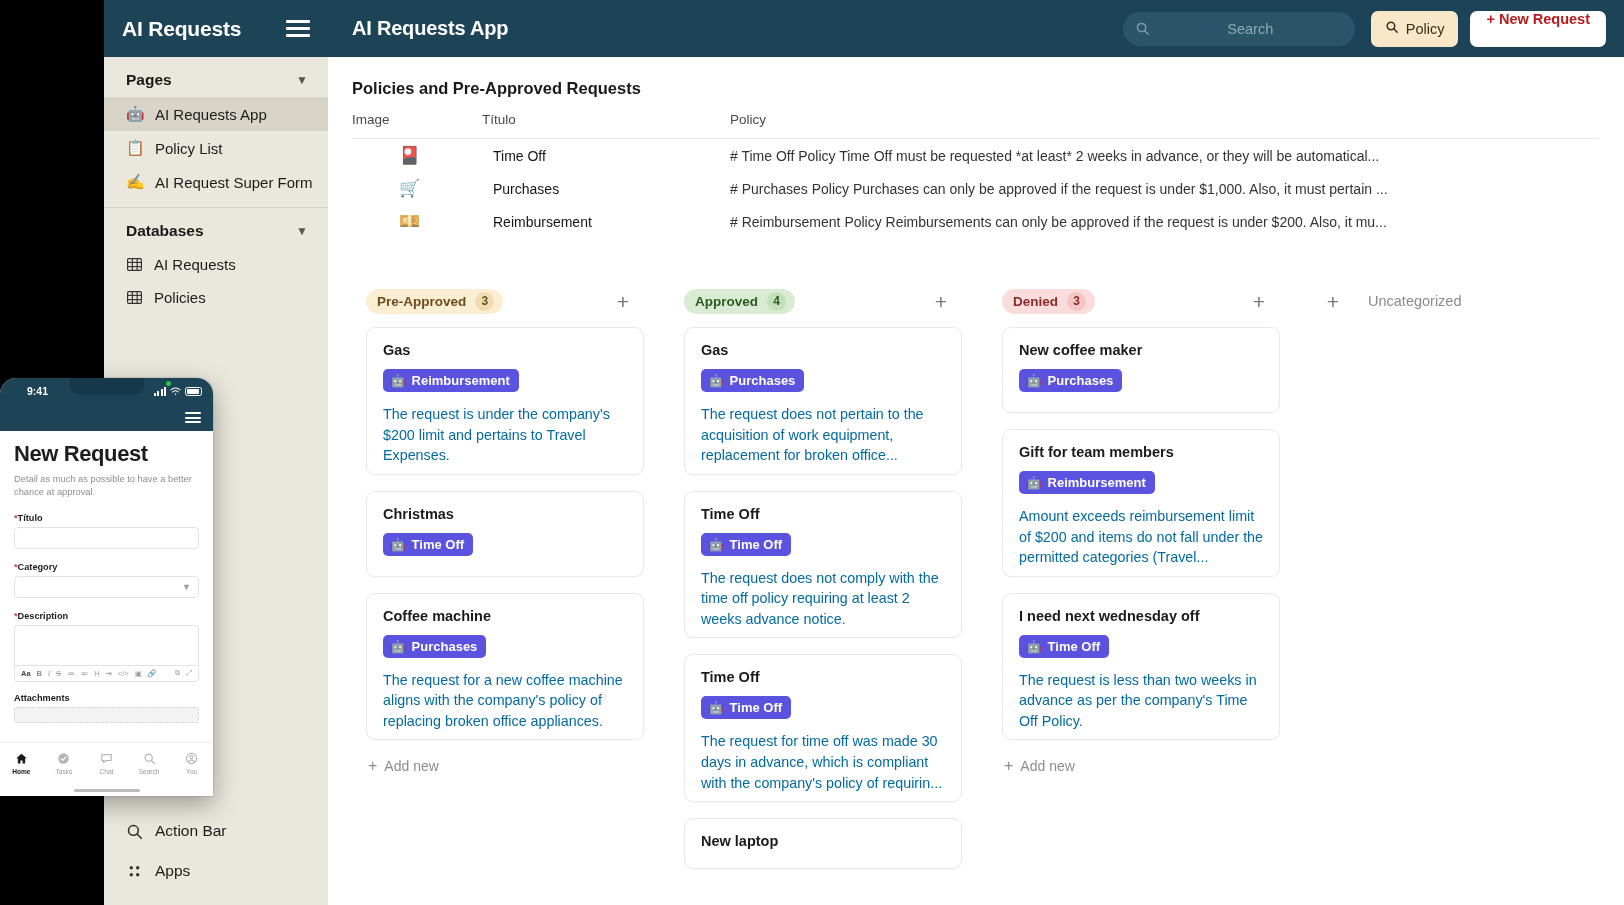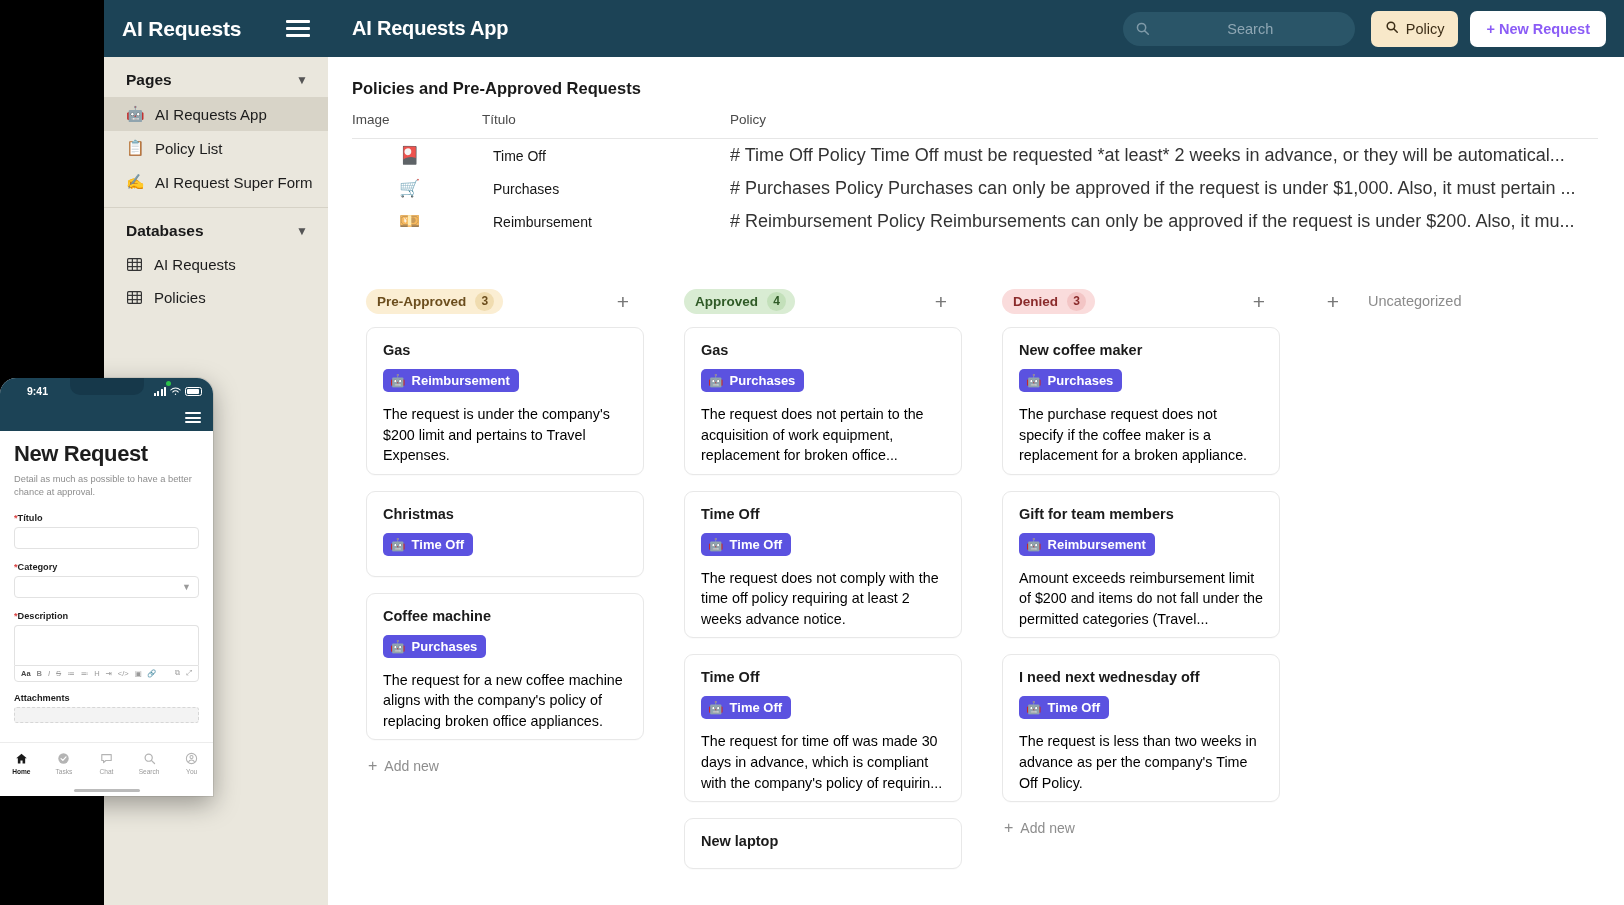--- a/index.html
+++ b/index.html
@@ -72,22 +72,22 @@
   }
   #searchbox .s-ico { color:#7f9aa8; font-size:14px; display:flex; }
   #search-ph { color:#8fa7b4; font-size:14.5px; flex:1; text-align:center; }
   #policy-btn {
     height:36px; background:#f8e8c9; border-radius:7px;
     display:flex; align-items:center; gap:7px; padding:0 14px;
     color:#3c2d16; font-size:14.5px; cursor:pointer; margin-left:4px;
   }
   #newreq-btn {
     height:36px; background:#fff; border-radius:7px;
-    display:flex; align-items:center; padding:0 16px;
-    color:#8b5cf6; font-size:14.5px; font-weight:700; cursor:pointer;
+    display:flex; padding:0 16px;
+    color:#b91c1c; font-size:14.5px; font-weight:700; cursor:pointer;
   }
 
   #content { padding: 22px 0 0 0; height: 848px; overflow:hidden; }
   #section-title {
     font-size:16.5px; font-weight:700; color:#1a1a1a;
     padding: 0 0 0 24px; margin-bottom: 14px;
   }
 
   
   #policy-table { padding: 0 26px 0 24px; }
@@ -98,21 +98,21 @@
   .c-img { width:130px; }
   .c-title { width:248px; }
   .c-policy { flex:1; }
   .tbl-row {
     display:flex; align-items:center; height:33px;
   }
   .tbl-row .c-img { display:flex; align-items:center; padding-left:47px; }
   .tbl-row .c-img .emo { font-size:17px; }
   .tbl-row .c-title { font-size:14px; color:#161616; padding-left:11px; }
   .tbl-row .c-policy {
-    font-size:18px; color:#333; white-space:nowrap;
+    font-size:14px; color:#333; white-space:nowrap;
     overflow:hidden; text-overflow:ellipsis; padding-right:8px;
   }
 
   
   #kanban { margin-top:43px; padding-left:12px; display:flex; }
   .col { width:318px; flex:0 0 318px; }
   .col-head { display:flex; align-items:center; height:40px; padding-left:26px; }
   .pill {
     display:inline-flex; align-items:center; gap:9px;
     height:25px; padding:0 9px 0 11px; border-radius:13px;
@@ -142,21 +142,21 @@
     box-shadow: 0 1px 1px rgba(0,0,0,0.02);
   }
   .card-title { font-size:14.5px; font-weight:700; color:#1b1b1b; margin-bottom:11px; }
   .tag {
     display:inline-flex; align-items:center; gap:6px;
     background:#5b52e0; color:#fff; border-radius:5px;
     padding:4px 9px 4px 7px; font-size:13px; font-weight:600;
     margin-bottom:12px;
   }
   .tag .emo { font-size:12.5px; }
-  .card-desc { font-size:14.3px; color:#000000; line-height:1.44; }
+  .card-desc { font-size:14.3px; color:#0369a1; line-height:1.44; }
   .addnew {
     display:flex; align-items:center; gap:7px;
     font-size:14px; color:#8d8d8d; padding: 2px 0 0 2px; cursor:pointer;
   }
   .addnew .p { font-size:16px; font-weight:300; line-height:1; }
 
   
   #phone {
     position:absolute; left:0; top:378px; width:213px; height:418px;
     background:#ffffff; border-radius:16px 16px 0 0;
@@ -275,20 +275,38 @@
       <svg class="side-ico-svg" viewBox="0 0 16 16" fill="none" stroke="currentColor" stroke-width="1.1">
         <rect x="1.5" y="2.5" width="13" height="11" rx="1"></rect>
         <line x1="1.5" y1="6" x2="14.5" y2="6"></line>
           <line x1="1.5" y1="10" x2="14.5" y2="10"></line>
         <line x1="6" y1="2.5" x2="6" y2="13.5"></line>
           <line x1="10.5" y1="2.5" x2="10.5" y2="13.5"></line>
       </svg>
       <span>Policies</span>
     </div>
 
+    <div id="side-bottom">
+      <div class="side-bot-item">
+        <svg class="side-ico-svg" viewBox="0 0 16 16" fill="none" stroke="currentColor" stroke-width="1.5">
+          <circle cx="7" cy="7" r="4.6"></circle>
+            <line x1="10.4" y1="10.4" x2="14.4" y2="14.4" stroke-linecap="round"></line>
+        </svg>
+        <span>Action Bar</span>
+      </div>
+      <div class="side-bot-item">
+        <svg class="side-ico-svg" viewBox="0 0 16 16" fill="currentColor">
+          <circle cx="5" cy="4.5" r="1.6"></circle>
+            <circle cx="11" cy="4.5" r="1.6"></circle>
+          <circle cx="5" cy="11" r="1.6"></circle>
+            <circle cx="11" cy="11" r="1.6"></circle>
+        </svg>
+        <span>Apps</span>
+      </div>
+    </div>
   </div>
 
   <div id="main">
 
     <div id="topbar">
       <div id="app-title">AI Requests App</div>
       <div id="topbar-spacer"></div>
 
       <div id="searchbox">
         <span class="s-ico">
@@ -437,21 +455,20 @@
             </span>
             <span class="plus-btn">+</span>
           </div>
           <div class="col-body">
             <div class="card">
               <div class="card-title">New coffee maker</div>
               <div class="tag">
                 <span class="emo">🤖</span>
                 <span>Purchases</span>
               </div>
-              <div class="card-desc">The purchase request does not specify if the coffee maker is a replacement for a broken appliance.</div>
             </div>
             <div class="card">
               <div class="card-title">Gift for team members</div>
               <div class="tag">
                 <span class="emo">🤖</span>
                 <span>Reimbursement</span>
               </div>
               <div class="card-desc">Amount exceeds reimbursement limit of $200 and items do not fall under the permitted categories (Travel...</div>
             </div>
             <div class="card">

